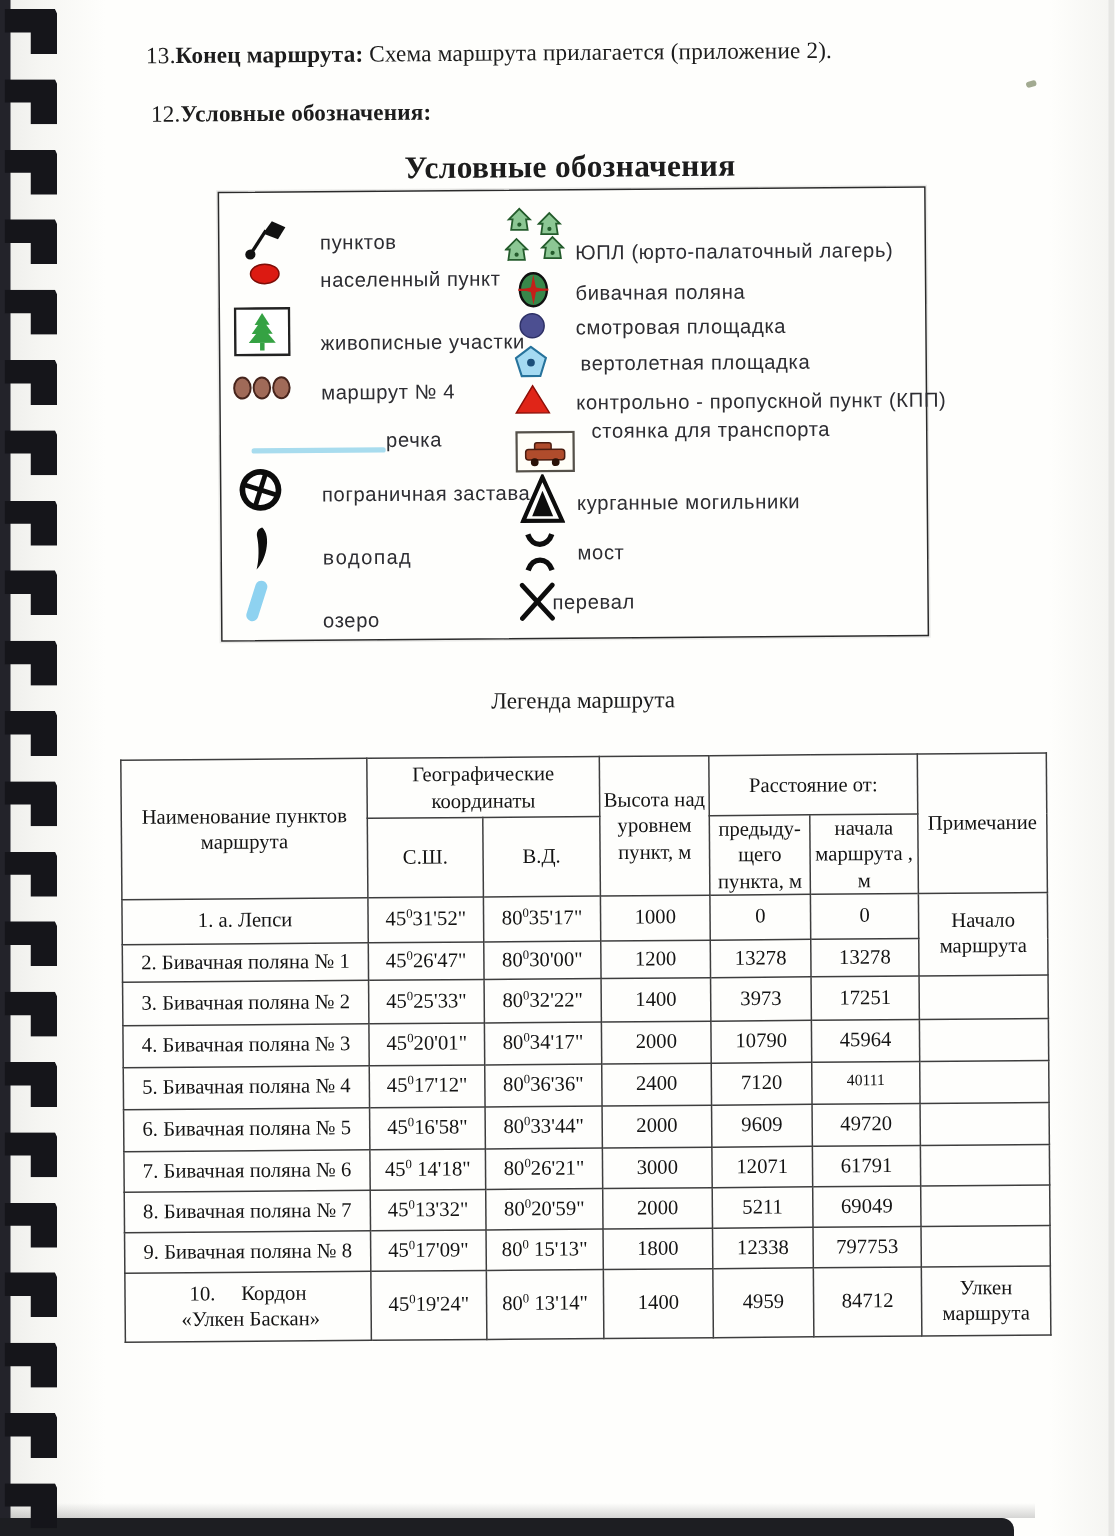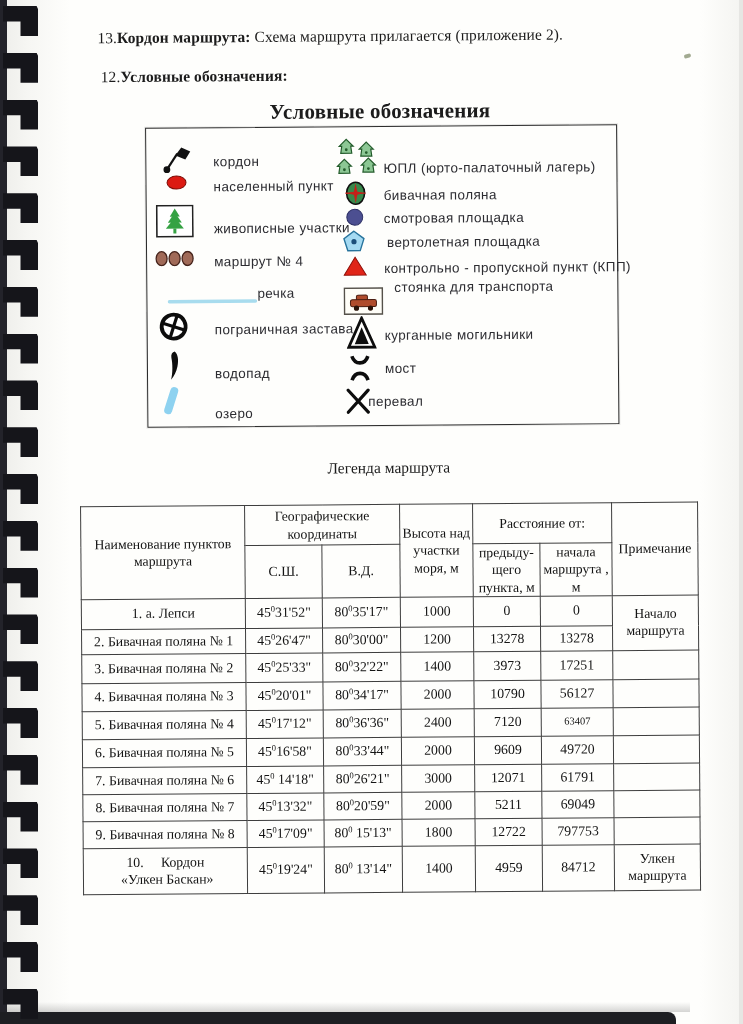--- a/index.html
+++ b/index.html
@@ -77,36 +77,36 @@
     <div class="tooth" style="top: 801.6px;"></div>
     <div class="tooth" style="top: 848.4px;"></div>
     <div class="tooth" style="top: 895.2px;"></div>
     <div class="tooth" style="top: 942px;"></div>
     <div class="tooth" style="top: 988.8px;"></div>
   </div>
 
 <div class="content">
 
   <div class="para" style="left:101px;top:27px;width:580px;">
-    <span>13.</span><b>Кордон маршрута:</b><span> Схема маршрута прилагается (приложение 2).</span>
+    <span>13.</span><b>Конец маршрута:</b><span> Схема маршрута прилагается (приложение 2).</span>
   </div>
 
   <div class="para" style="left:104px;top:66px;width:580px;">
     <span>12.</span><b>Условные обозначения:</b>
   </div>
 
   <div class="legend-title">Условные обозначения</div>
 
   <div class="legend-box" id="legend-box">
       <span class="legend-icon" style="left: 15px; top: 16px;"><svg width="30" height="30" viewBox="0 0 30 30">
           <circle cx="5.5" cy="25" r="3.4" fill="#111"></circle>
           <line x1="5.5" y1="25" x2="16" y2="9" stroke="#111" stroke-width="2.2"></line>
           <polygon points="14,11 20,3 29,7 24,15" fill="#111"></polygon>
         </svg></span>
-      <span class="legend-label" style="left: 67px; top: 26px;">кордон</span>
+      <span class="legend-label" style="left: 67px; top: 26px;">пунктов</span>
       <span class="legend-icon" style="left: 18px; top: 46px;"><svg width="24" height="16" viewBox="0 0 24 16">
           <ellipse cx="12" cy="8" rx="9.5" ry="6.5" fill="#dc1a12" stroke="#7d0d07" stroke-width="1"></ellipse>
         </svg></span>
       <span class="legend-label" style="left: 67px; top: 51px;">населенный пункт</span>
       <span class="legend-icon" style="left: 9px; top: 76px;"><svg width="38" height="34" viewBox="0 0 38 34">
           <rect x="1" y="1" width="36" height="31" fill="#fff" stroke="#222" stroke-width="1.6"></rect>
           <polygon points="19,4 14,12 24,12" fill="#35a243"></polygon>
           <polygon points="19,8 12,18 26,18" fill="#35a243"></polygon>
           <polygon points="19,13 10,24 28,24" fill="#35a243"></polygon>
           <rect x="17.5" y="24" width="3" height="5" fill="#35a243"></rect>
@@ -126,21 +126,21 @@
           <g transform="rotate(18 17 17)">
             <circle cx="17" cy="17" r="12" fill="#fff" stroke="#0c0c0c" stroke-width="3.8"></circle>
             <line x1="17" y1="4" x2="17" y2="30" stroke="#0c0c0c" stroke-width="3.2"></line>
             <line x1="4" y1="17" x2="30" y2="17" stroke="#0c0c0c" stroke-width="3.2"></line>
           </g>
         </svg></span>
       <span class="legend-label" style="left: 67px; top: 194px;">пограничная застава</span>
       <span class="legend-icon" style="left: 20px; top: 222px;"><svg width="13" height="30" viewBox="0 0 13 30">
           <path d="M7,1 C10,4 11,9 9.5,16 C8.5,21 6,26 3,29 C4.8,23 4.8,13 3.5,7 C3,4 4.3,1.6 7,1 Z" fill="#0e0e0e"></path>
         </svg></span>
-      <span class="legend-label" style="left: 67px; top: 238px;">водопад</span>
+      <span class="legend-label" style="left: 67px; top: 238px; font-family: Liberation Mono, monospace;">водопад</span>
       <span class="legend-icon" style="left: 14px; top: 256px;"><svg width="18" height="32" viewBox="0 0 18 32">
           <rect x="5" y="2" width="8" height="28" rx="4" fill="#8ed2f0" transform="rotate(18 9 16)"></rect>
         </svg></span>
       <span class="legend-label" style="left: 67px; top: 278px;">озеро</span>
       <span class="legend-icon" style="left: 190px; top: 10px;"><svg width="46" height="48" viewBox="0 0 46 48">
           <g transform="translate(3,2)">
             <polygon points="0,7 7,0 14,7 11.5,7 12.5,14 1.5,14 2.5,7" fill="#8cc794" stroke="#245c2c" stroke-width="1.2"></polygon>
             <circle cx="7" cy="10.5" r="1.4" fill="#245c2c"></circle>
           </g>
           <g transform="translate(23,5)">
@@ -211,21 +211,21 @@
         <col style="width:78px">
       <col style="width:73px">
         <col style="width:67px">
         <col style="width:72px">
         <col style="width:86px">
     </colgroup>
     <thead>
       <tr style="height:40px;">
         <th rowspan="2">Наименование пунктов маршрута</th>
         <th colspan="2">Географические координаты</th>
-        <th rowspan="2" class="h-alt">Высота над участки моря, м</th>
+        <th rowspan="2" class="h-alt">Высота над уровнем пункт, м</th>
         <th colspan="2">Расстояние от:</th>
         <th rowspan="2">Примечание</th>
       </tr>
       <tr style="height:53px;">
         <th>С.Ш.</th>
         <th>В.Д.</th>
         <th>предыду-щего пункта, м</th>
         <th>начала маршрута , м</th>
       </tr>
     </thead>
@@ -255,30 +255,30 @@
           <td class="c-prev">3973</td>
           <td class="c-start">17251</td>
           <td></td>
         </tr>
         <tr style="height: 28px;">
           <td class="c-name">4. Бивачная поляна № 3</td>
           <td class="c-lat">45<span class="deg">0</span>20'01"</td>
           <td class="c-lon">80<span class="deg">0</span>34'17"</td>
           <td class="c-alt">2000</td>
           <td class="c-prev">10790</td>
-          <td class="c-start">56127</td>
+          <td class="c-start">45964</td>
           <td></td>
         </tr>
         <tr style="height: 28px;">
           <td class="c-name">5. Бивачная поляна № 4</td>
           <td class="c-lat">45<span class="deg">0</span>17'12"</td>
           <td class="c-lon">80<span class="deg">0</span>36'36"</td>
           <td class="c-alt">2400</td>
           <td class="c-prev">7120</td>
-          <td class="c-start small-num">63407</td>
+          <td class="c-start small-num">40111</td>
           <td></td>
         </tr>
         <tr style="height: 28px;">
           <td class="c-name">6. Бивачная поляна № 5</td>
           <td class="c-lat">45<span class="deg">0</span>16'58"</td>
           <td class="c-lon">80<span class="deg">0</span>33'44"</td>
           <td class="c-alt">2000</td>
           <td class="c-prev">9609</td>
           <td class="c-start">49720</td>
           <td></td>
@@ -299,21 +299,21 @@
           <td class="c-alt">2000</td>
           <td class="c-prev">5211</td>
           <td class="c-start">69049</td>
           <td></td>
         </tr>
         <tr style="height: 27px;">
           <td class="c-name">9. Бивачная поляна № 8</td>
           <td class="c-lat">45<span class="deg">0</span>17'09"</td>
           <td class="c-lon">80<span class="deg">0</span> 15'13"</td>
           <td class="c-alt">1800</td>
-          <td class="c-prev">12722</td>
+          <td class="c-prev">12338</td>
           <td class="c-start">797753</td>
           <td></td>
         </tr>
         <tr style="height: 46px;">
           <td class="c-name">10.     Кордон
  «Улкен Баскан»</td>
           <td class="c-lat">45<span class="deg">0</span>19'24"</td>
           <td class="c-lon">80<span class="deg">0</span> 13'14"</td>
           <td class="c-alt">1400</td>
           <td class="c-prev">4959</td>

